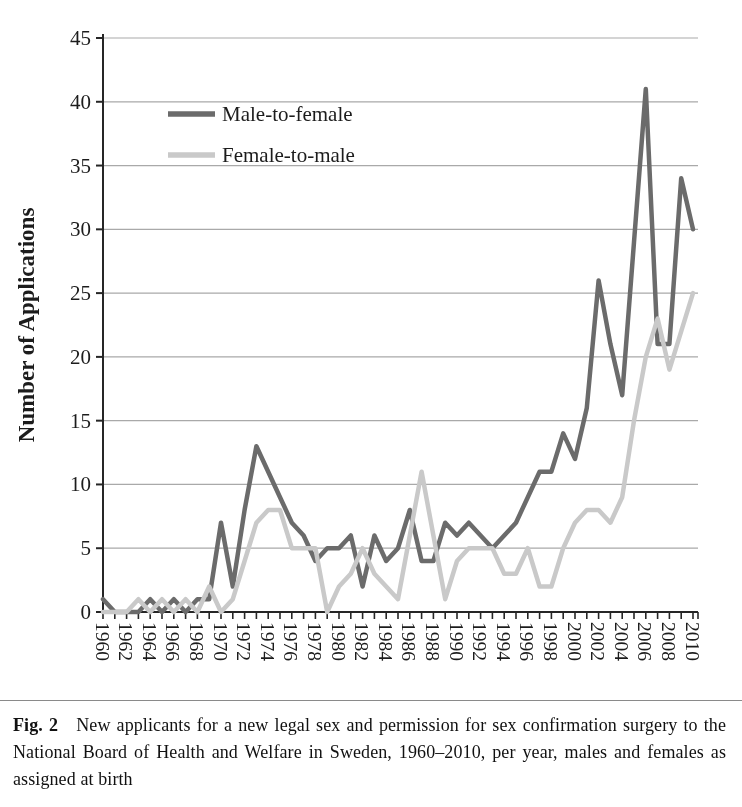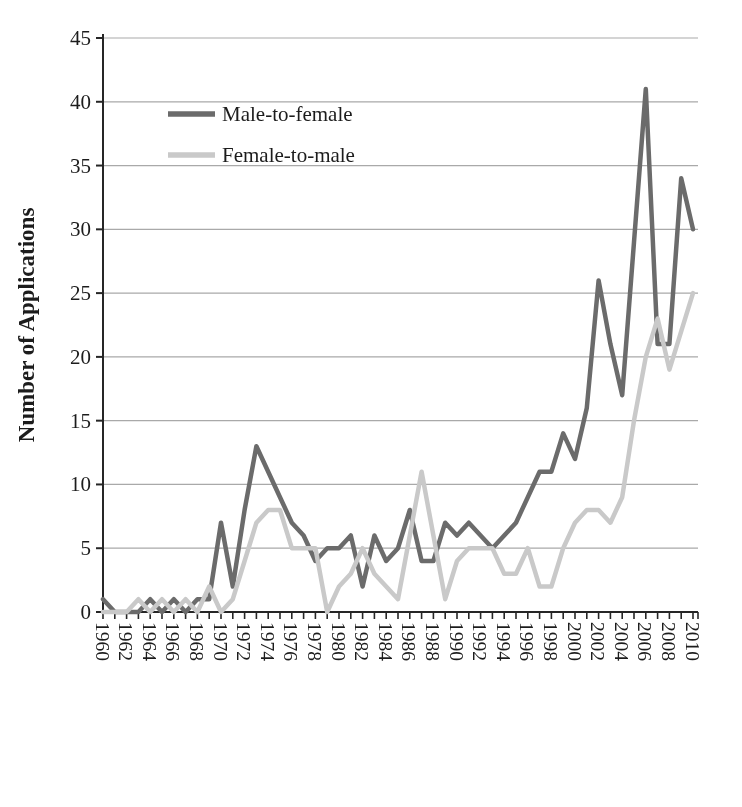--- a/index.html
+++ b/index.html
@@ -140,13 +140,16 @@
         <polyline points="103.0,612.0 114.8,612.0 126.6,612.0 138.4,599.2 150.2,612.0 162.0,599.2 173.8,612.0 185.6,599.2 197.4,612.0 209.2,586.5 221.0,612.0 232.8,599.2 244.6,561.0 256.4,522.7 268.2,510.0 280.0,510.0 291.8,548.2 303.6,548.2 315.4,548.2 327.2,612.0 339.0,586.5 350.8,573.7 362.6,548.2 374.4,573.7 386.2,586.5 398.0,599.2 409.8,535.5 421.6,471.7 433.4,535.5 445.2,599.2 457.0,561.0 468.8,548.2 480.6,548.2 492.4,548.2 504.2,573.7 516.0,573.7 527.8,548.2 539.6,586.5 551.4,586.5 563.2,548.2 575.0,522.7 586.8,510.0 598.6,510.0 610.4,522.7 622.2,497.2 634.0,420.7 645.8,356.9 657.6,318.6 669.4,369.6 681.2,331.4 693.0,293.1" fill="none" stroke="#c9c9c9" stroke-width="4.5" stroke-linejoin="round" stroke-linecap="round"></polyline>
         <text transform="translate(34,325) rotate(-90)" text-anchor="middle" font-size="23" font-weight="bold" fill="#1c1c1c">Number of Applications</text>
         <g>
           <line x1="168" y1="114" x2="215" y2="114" stroke="#6b6b6b" stroke-width="5.5"></line>
           <text x="222" y="121" font-size="21" fill="#1c1c1c">Male-to-female</text>
           <line x1="168" y1="155" x2="215" y2="155" stroke="#c9c9c9" stroke-width="5.5"></line>
           <text x="222" y="162" font-size="21" fill="#1c1c1c">Female-to-male</text>
         </g>
       </svg>
   </div>
+  <div id="caption">
+    <p><b>Fig. 2</b> <span>New applicants for a new legal sex and permission for sex confirmation surgery to the National Board of Health and Welfare in Sweden, 1960–2010, per year, males and females as assigned at birth</span></p>
+  </div>
 </div>
 
 </body></html>

